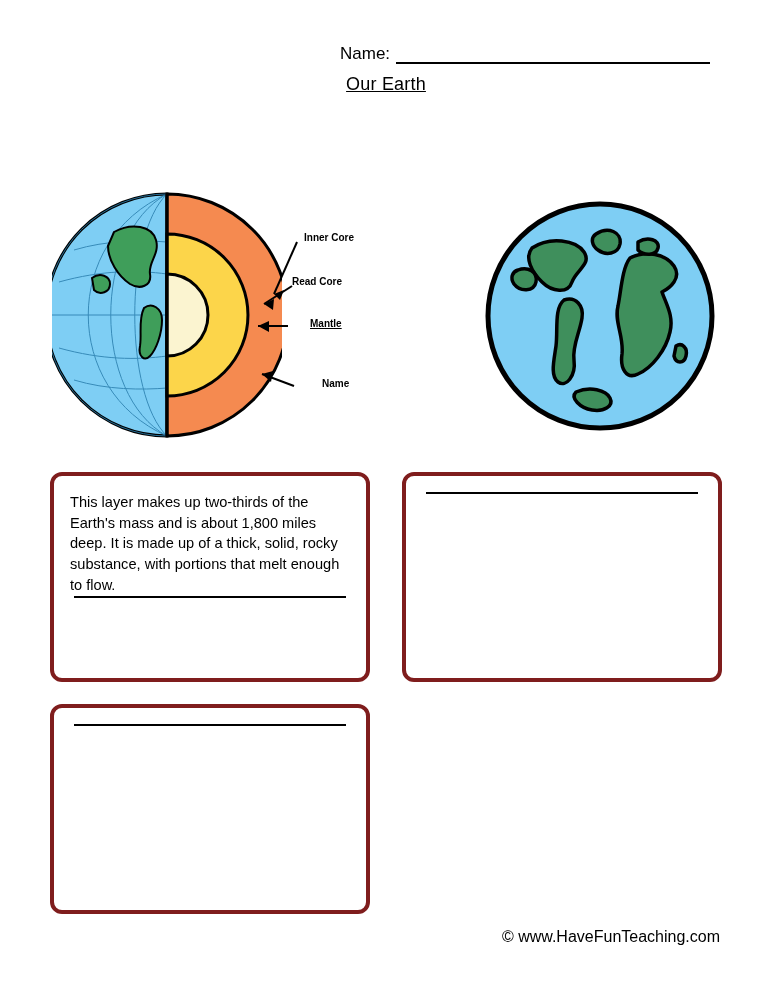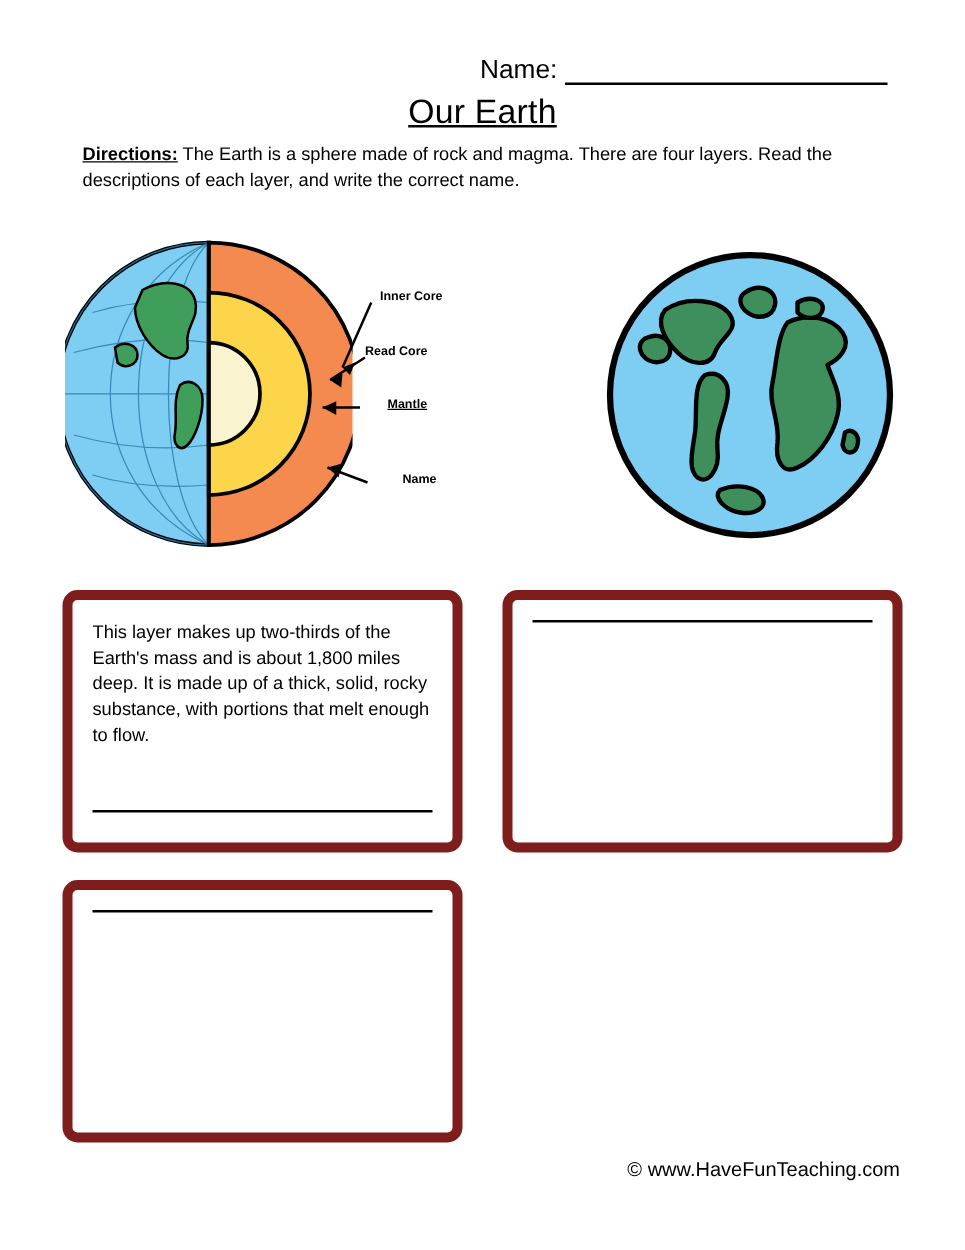--- a/index.html
+++ b/index.html
@@ -26,39 +26,38 @@
   
   .name-row {
     position: absolute;
     left: 340px;
     top: 44px;
     display: flex;
     align-items: flex-end;
     width: 370px;
   }
   .name-label {
-    font-size: 21px;
+    font-size: 17px;
     white-space: nowrap;
     margin-right: 6px;
-    margin-left: 44px;
   }
   .name-rule {
     flex: 1;
     border-bottom: 2px solid #000;
     height: 16px;
   }
 
   
   .title {
     position: absolute;
     top: 74px;
     left: 0;
     width: 772px;
     text-align: center;
-    font-size: 27px;
+    font-size: 18px;
     font-weight: normal;
     text-decoration: underline;
     letter-spacing: .2px;
   }
 
   
   .directions {
     position: absolute;
     left: 66px;
     top: 114px;
@@ -123,27 +122,27 @@
     width: 672px;
   }
   .box-row {
     display: flex;
     justify-content: space-between;
     margin-bottom: 22px;
   }
   .box {
     width: 320px;
     box-sizing: border-box;
-    border: 8px solid #7f1d1d;
+    border: 4px solid #7f1d1d;
     border-radius: 12px;
     padding: 16px 16px 10px 16px;
     position: relative;
     display: flex;
     flex-direction: column;
-    justify-content: space-between;
+    justify-content: flex-start;
   }
   .box-tall  { height: 210px; }
   .box-short { height: 210px; }
   .box-text {
     font-size: 14.6px;
     line-height: 1.42;
   }
   .answer-line {
     border-bottom: 2px solid #000;
     height: 0;
@@ -164,24 +163,20 @@
 
 <div class="sheet">
 
   <div class="name-row">
     <span class="name-label">Name:</span>
     <span class="name-rule"></span>
   </div>
 
   <div class="title">Our Earth</div>
 
-  <div class="directions">
-    <b>Directions:</b>
-    <span class="dir-text">The Earth is a sphere made of rock and magma. There are four layers. Read the descriptions of each layer, and write the correct name.</span>
-  </div>
 
   <div class="illus">
 
     <div class="cutaway">
       <svg width="230" height="250" viewBox="0 0 230 250" xmlns="http://www.w3.org/2000/svg">
 
         <path d="M115 4 A 121 121 0 0 0 115 246 Z" fill="#7ecef4" stroke="#000" stroke-width="3"></path>
 
         <g stroke="#2b7fae" stroke-width="1" fill="none" opacity="0.85">
           <path d="M115 4 A 121 121 0 0 0 115 246"></path>

